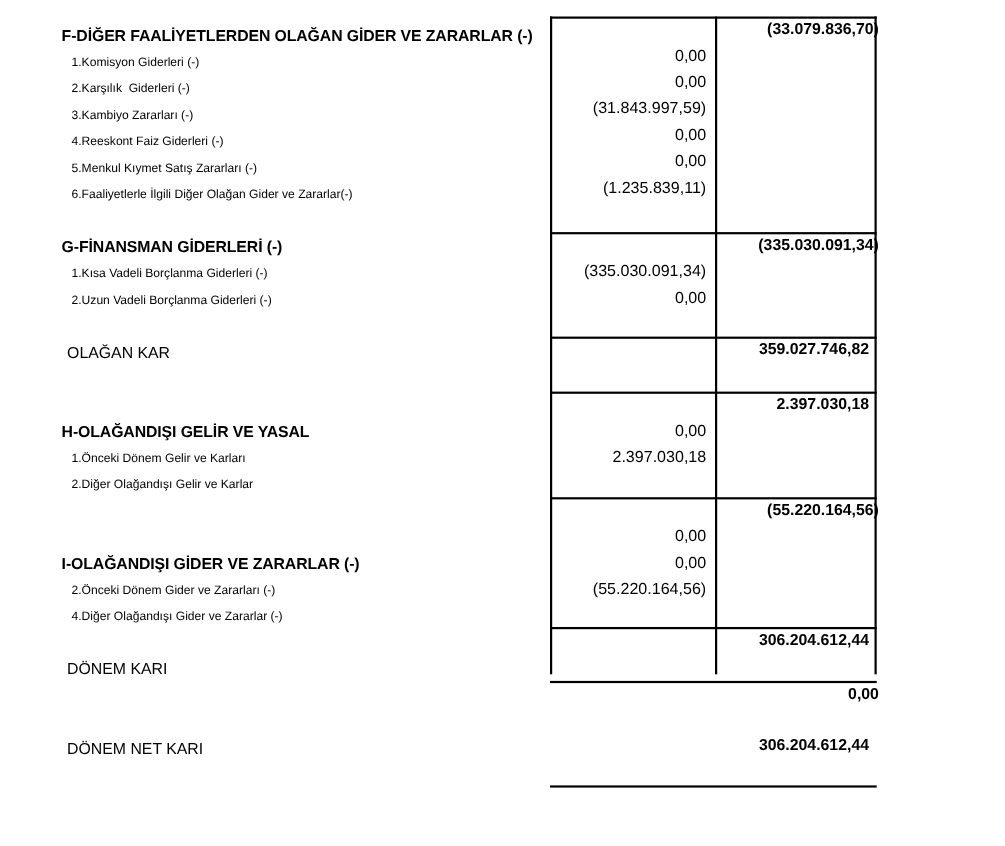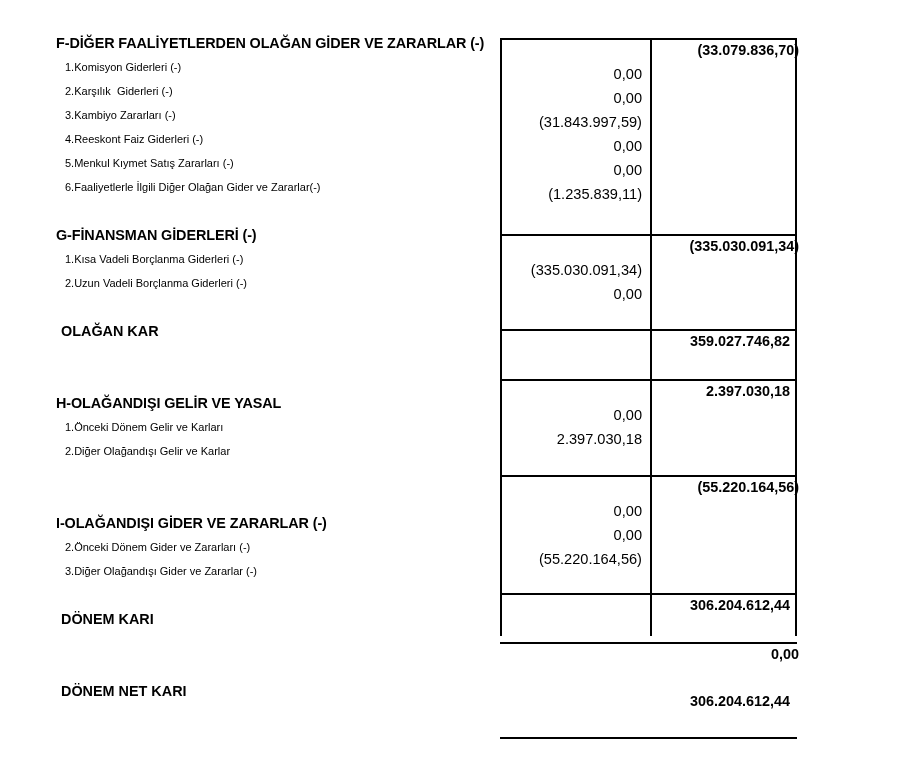--- a/index.html
+++ b/index.html
@@ -22,51 +22,51 @@
     left: 0;
     top: 0;
     width: 914px;
     height: 769px;
   }
 
   
   .labels {
     position: absolute;
     left: 56px;
-    top: 31px;
+    top: 21px;
     width: 440px;
   }
 
   .row {
     height: 24px;
     line-height: 24px;
     font-size: 14.6px;
     white-space: pre;
   }
   .row.head {
     font-weight: bold;
     font-size: 14.4px;
     letter-spacing: -0.1px;
   }
   .row.item {
     padding-left: 9px;
     font-size: 11px;
   }
   .row.total {
-    font-weight: bold;
+    font-weight: normal;
     font-size: 14.4px;
     padding-left: 5px;
   }
   .row.spacer { height: 24px; }
 
   
   #grid {
     position: absolute;
     left: 500px;
-    top: 38px;
+    top: 15px;
     width: 297px;     
     height: 598px;    
     border: 2.3px solid #000;
     border-top: none;
     border-bottom: none;
     box-sizing: border-box;
   }
   
   #grid .coldiv {
     position: absolute;
@@ -139,21 +139,21 @@
     <div class="row spacer"></div>
 
     <div class="row head">H-OLAĞANDIŞI GELİR VE YASAL</div>
     <div class="row item">1.Önceki Dönem Gelir ve Karları</div>
     <div class="row item">2.Diğer Olağandışı Gelir ve Karlar</div>
     <div class="row spacer"></div>
     <div class="row spacer"></div>
 
     <div class="row head">I-OLAĞANDIŞI GİDER VE ZARARLAR (-)</div>
     <div class="row item">2.Önceki Dönem Gider ve Zararları (-)</div>
-    <div class="row item">3.Diğer Olağandışı Gider ve Zararlar (-)</div>
+    <div class="row item">4.Diğer Olağandışı Gider ve Zararlar (-)</div>
     <div class="row spacer"></div>
 
     <div class="row total">DÖNEM KARI</div>
     <div class="row spacer"></div>
 
     <div class="row spacer"></div>
 
     <div class="row total">DÖNEM NET KARI</div>
   </div>
 

